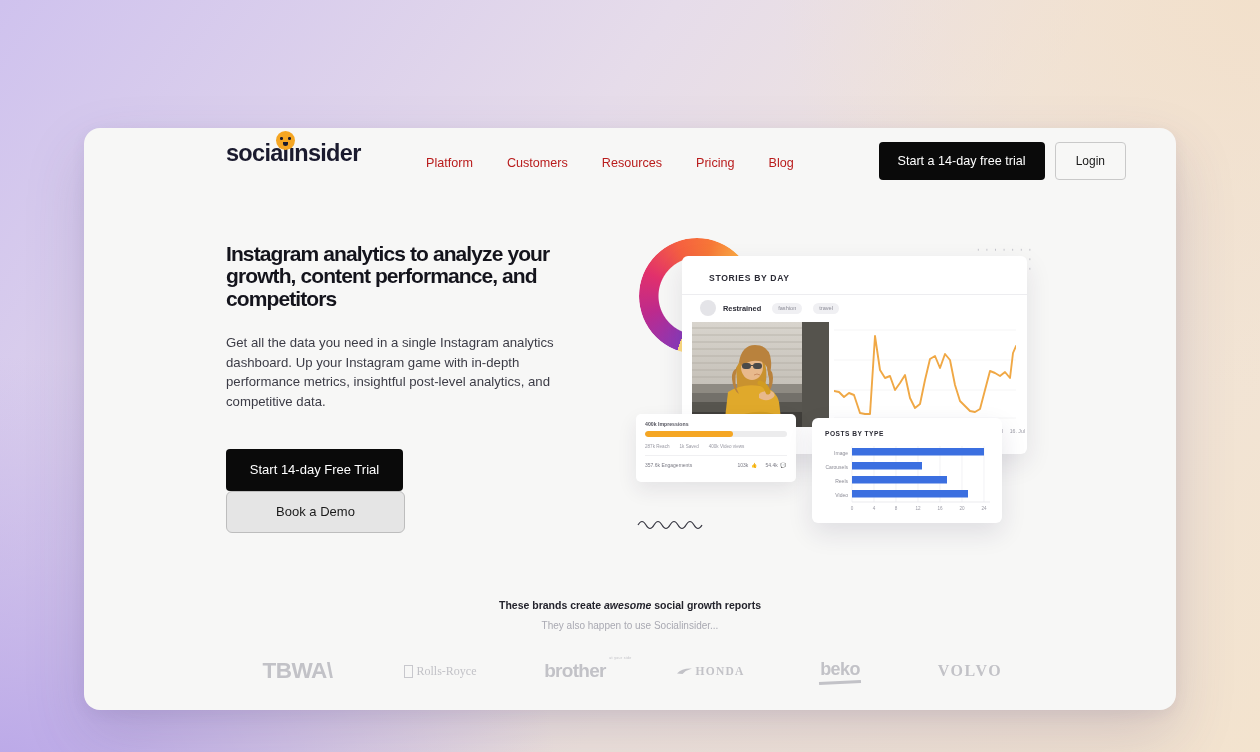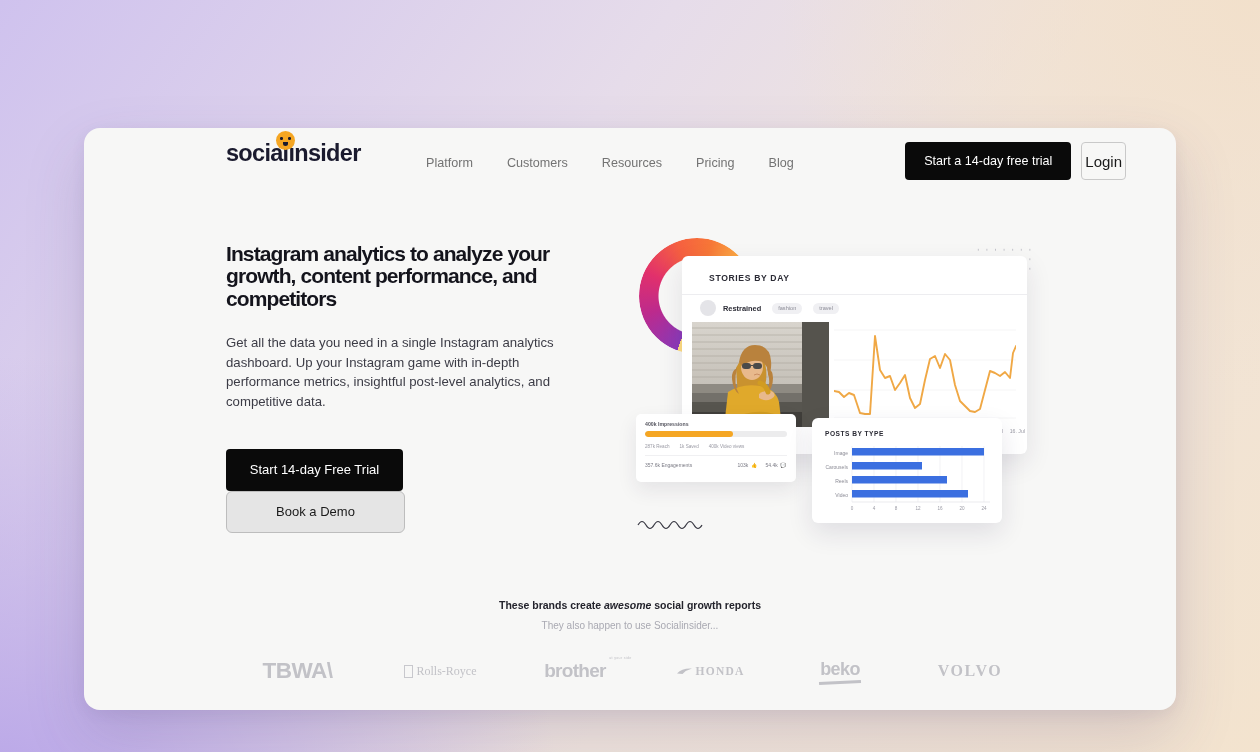--- a/index.html
+++ b/index.html
@@ -92,21 +92,21 @@
     position: absolute;
     left: 340px;
     top: 0;
     height: 70px;
     display: flex;
     align-items: center;
     gap: 30px;
   }
   .nav-link {
     font-size: 12.6px;
-    color: #737373;
+    color: #b91c1c;
     text-decoration: none;
     white-space: nowrap;
     cursor: pointer;
     padding: 4px 2px;
   }
 
   #header-actions {
     position: absolute;
     right: 50px;
     top: 14px;
@@ -122,24 +122,24 @@
     border-radius: 4px;
     padding: 0 19px;
     height: 38px;
     cursor: pointer;
     white-space: nowrap;
     font-family: inherit;
   }
   #login-button {
     background: #f7f7f6;
     color: #1a1a1a;
-    font-size: 15px;
+    font-size: 12px;
     border: 1px solid #c9c9c9;
     border-radius: 4px;
-    padding: 0 3px;
+    padding: 0 20px;
     height: 38px;
     cursor: pointer;
     white-space: nowrap;
     font-family: inherit;
   }
 
   
   #hero-copy {
     position: absolute;
     left: 142px;

